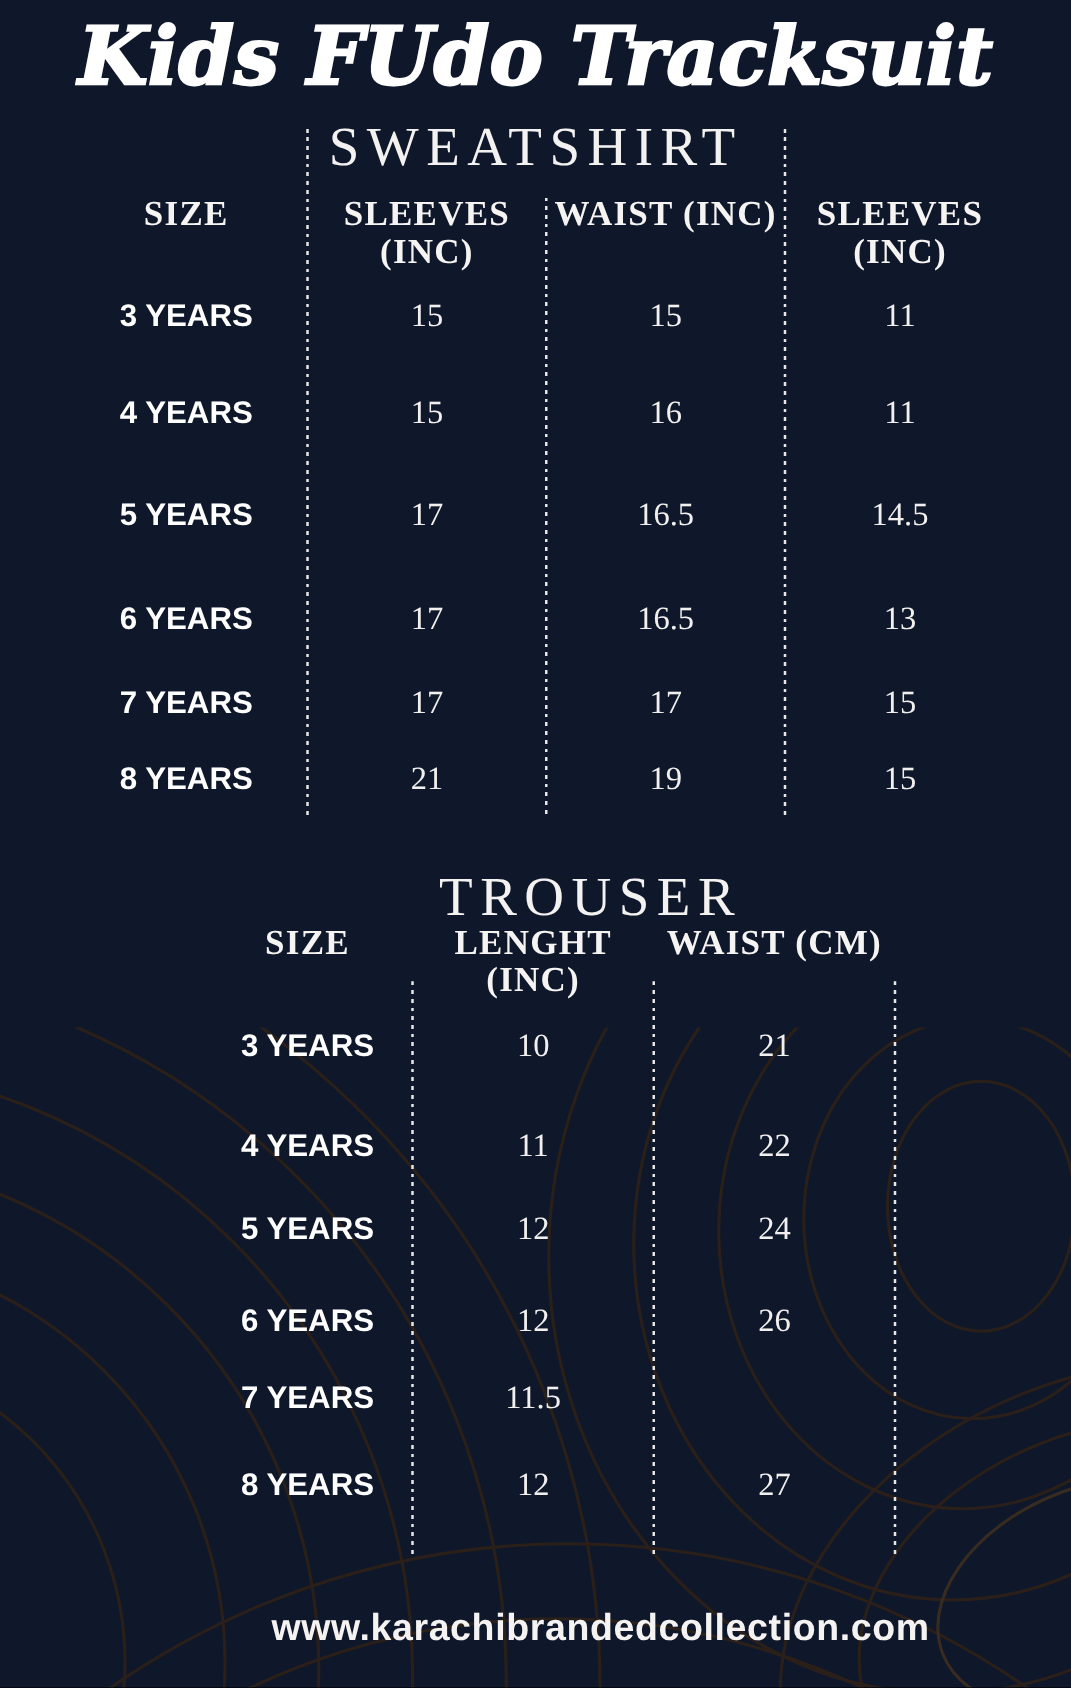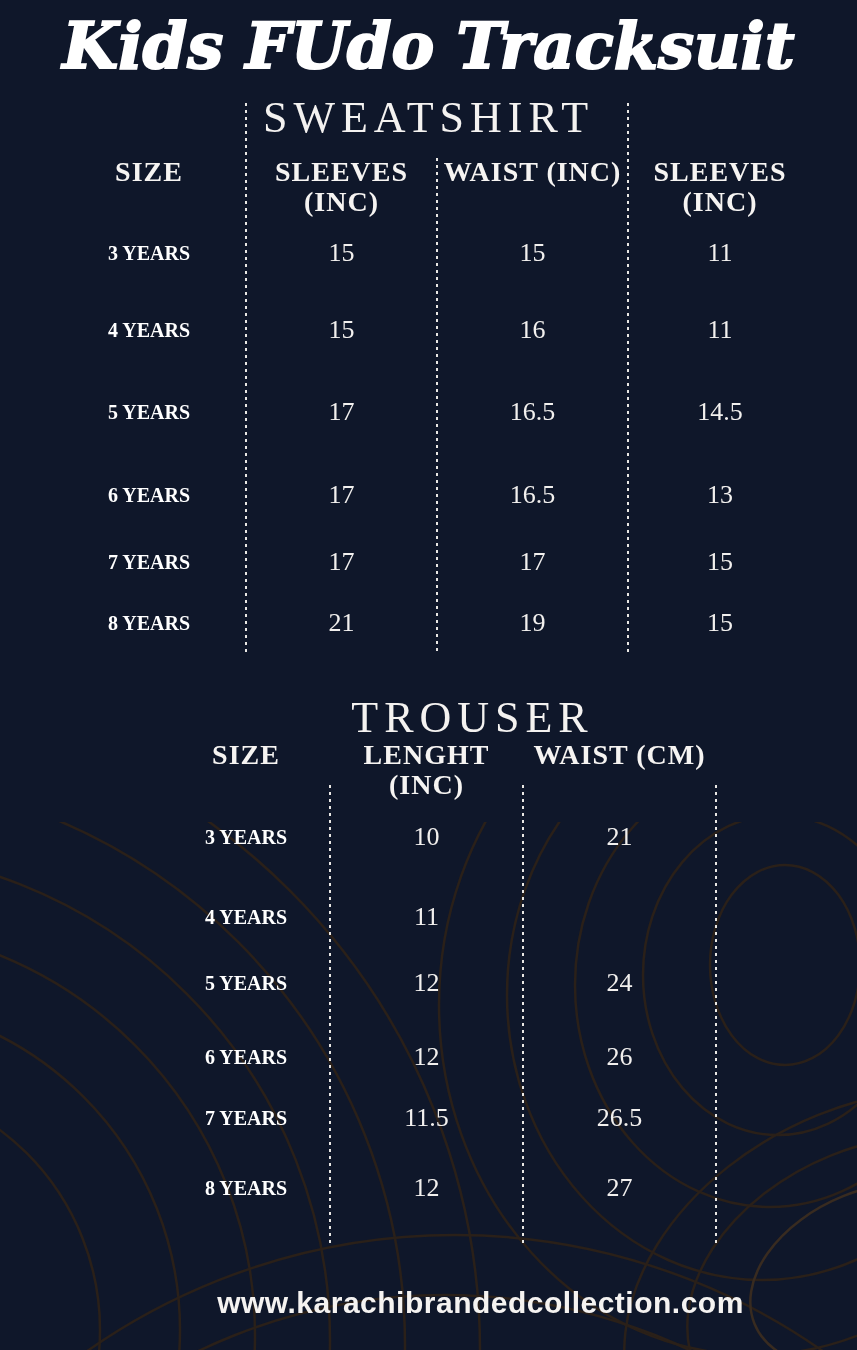--- a/index.html
+++ b/index.html
@@ -26,21 +26,21 @@
   .grid{position:absolute;display:grid;text-align:center;}
   .sw-grid{left:0;width:812px;grid-template-columns:246px 191px 191px 184px;}
   .tr-grid{left:140px;width:576px;grid-template-columns:190px 193px 193px;}
 
   .hdr{font-weight:bold;font-size:28px;letter-spacing:1px;line-height:30px;color:#f6f4f2;}
   .hdr .cell{align-self:start;}
   #sweatshirt-header{top:157px;}
   #trouser-header{top:740px;}
 
   .row{height:40px;font-size:26px;line-height:40px;}
-  .size-cell{font-weight:bold;font-family:Liberation Serif, serif;font-size:20px;white-space:nowrap;}
+  .size-cell{font-weight:bold;font-family:Liberation Sans, sans-serif;font-size:25px;white-space:nowrap;}
   .val-cell{font-family:"Liberation Serif",serif;color:#f2f0ee;}
   .sw-grid .c1{padding-left:52px;}
   .tr-grid .c1{padding-left:22px;}
 
   
   #sw-row-0{top:233px;} #sw-row-1{top:310px;} #sw-row-2{top:392px;}
   #sw-row-3{top:475px;} #sw-row-4{top:542px;} #sw-row-5{top:603px;}
   
   #tr-row-0{top:817px;} #tr-row-1{top:897px;} #tr-row-2{top:963px;}
   #tr-row-3{top:1037px;} #tr-row-4{top:1098px;} #tr-row-5{top:1168px;}
@@ -171,35 +171,35 @@
   </div>
 
   <div class="grid tr-grid row" id="tr-row-0">
     <div class="size-cell c1">3 YEARS</div>
     <div class="val-cell">10</div>
     <div class="val-cell">21</div>
   </div>
   <div class="grid tr-grid row" id="tr-row-1">
     <div class="size-cell c1">4 YEARS</div>
     <div class="val-cell">11</div>
+    <div class="val-cell">22</div>
   </div>
   <div class="grid tr-grid row" id="tr-row-2">
     <div class="size-cell c1">5 YEARS</div>
     <div class="val-cell">12</div>
     <div class="val-cell">24</div>
   </div>
   <div class="grid tr-grid row" id="tr-row-3">
     <div class="size-cell c1">6 YEARS</div>
     <div class="val-cell">12</div>
     <div class="val-cell">26</div>
   </div>
   <div class="grid tr-grid row" id="tr-row-4">
     <div class="size-cell c1">7 YEARS</div>
     <div class="val-cell">11.5</div>
-    <div class="val-cell">26.5</div>
   </div>
   <div class="grid tr-grid row" id="tr-row-5">
     <div class="size-cell c1">8 YEARS</div>
     <div class="val-cell">12</div>
     <div class="val-cell">27</div>
   </div>
 
   <div class="footer">www.karachibrandedcollection.com</div>
 
 </div>

